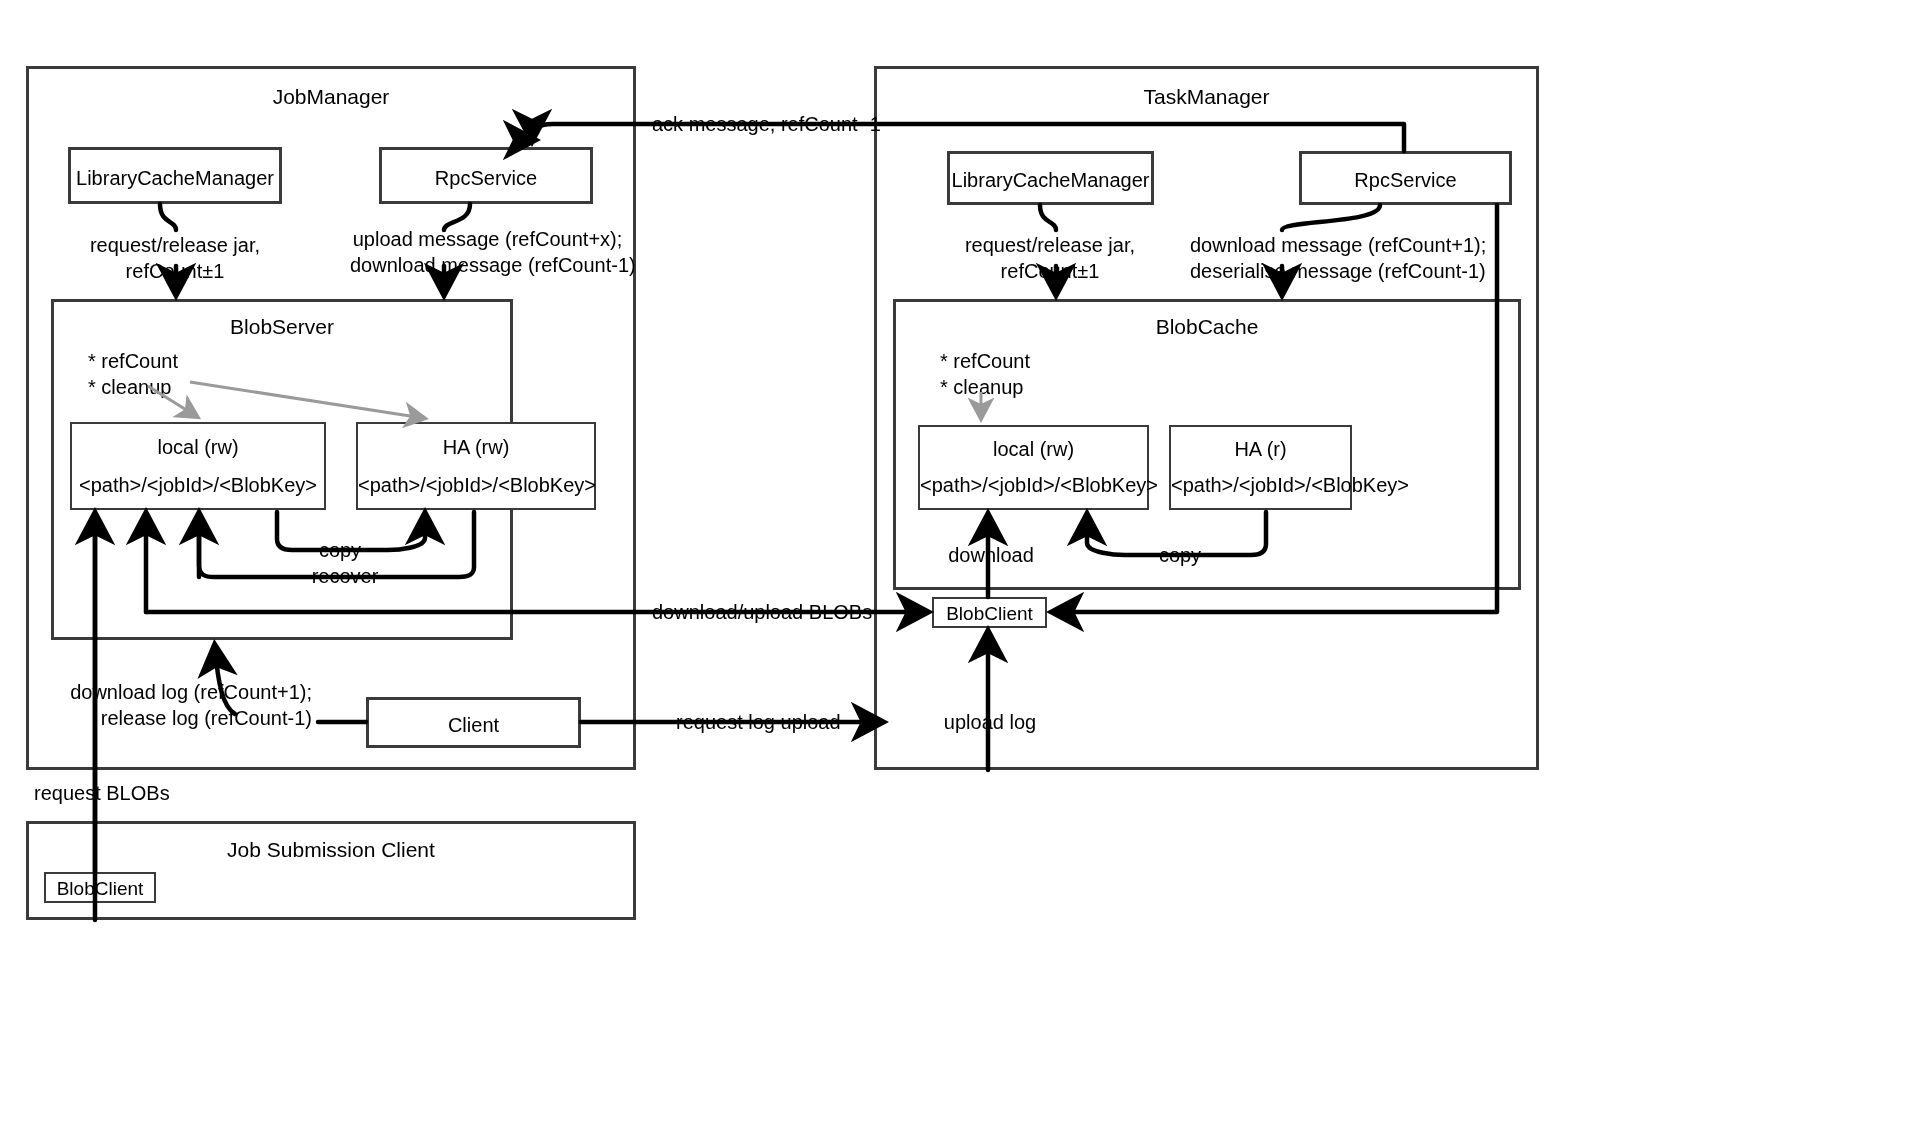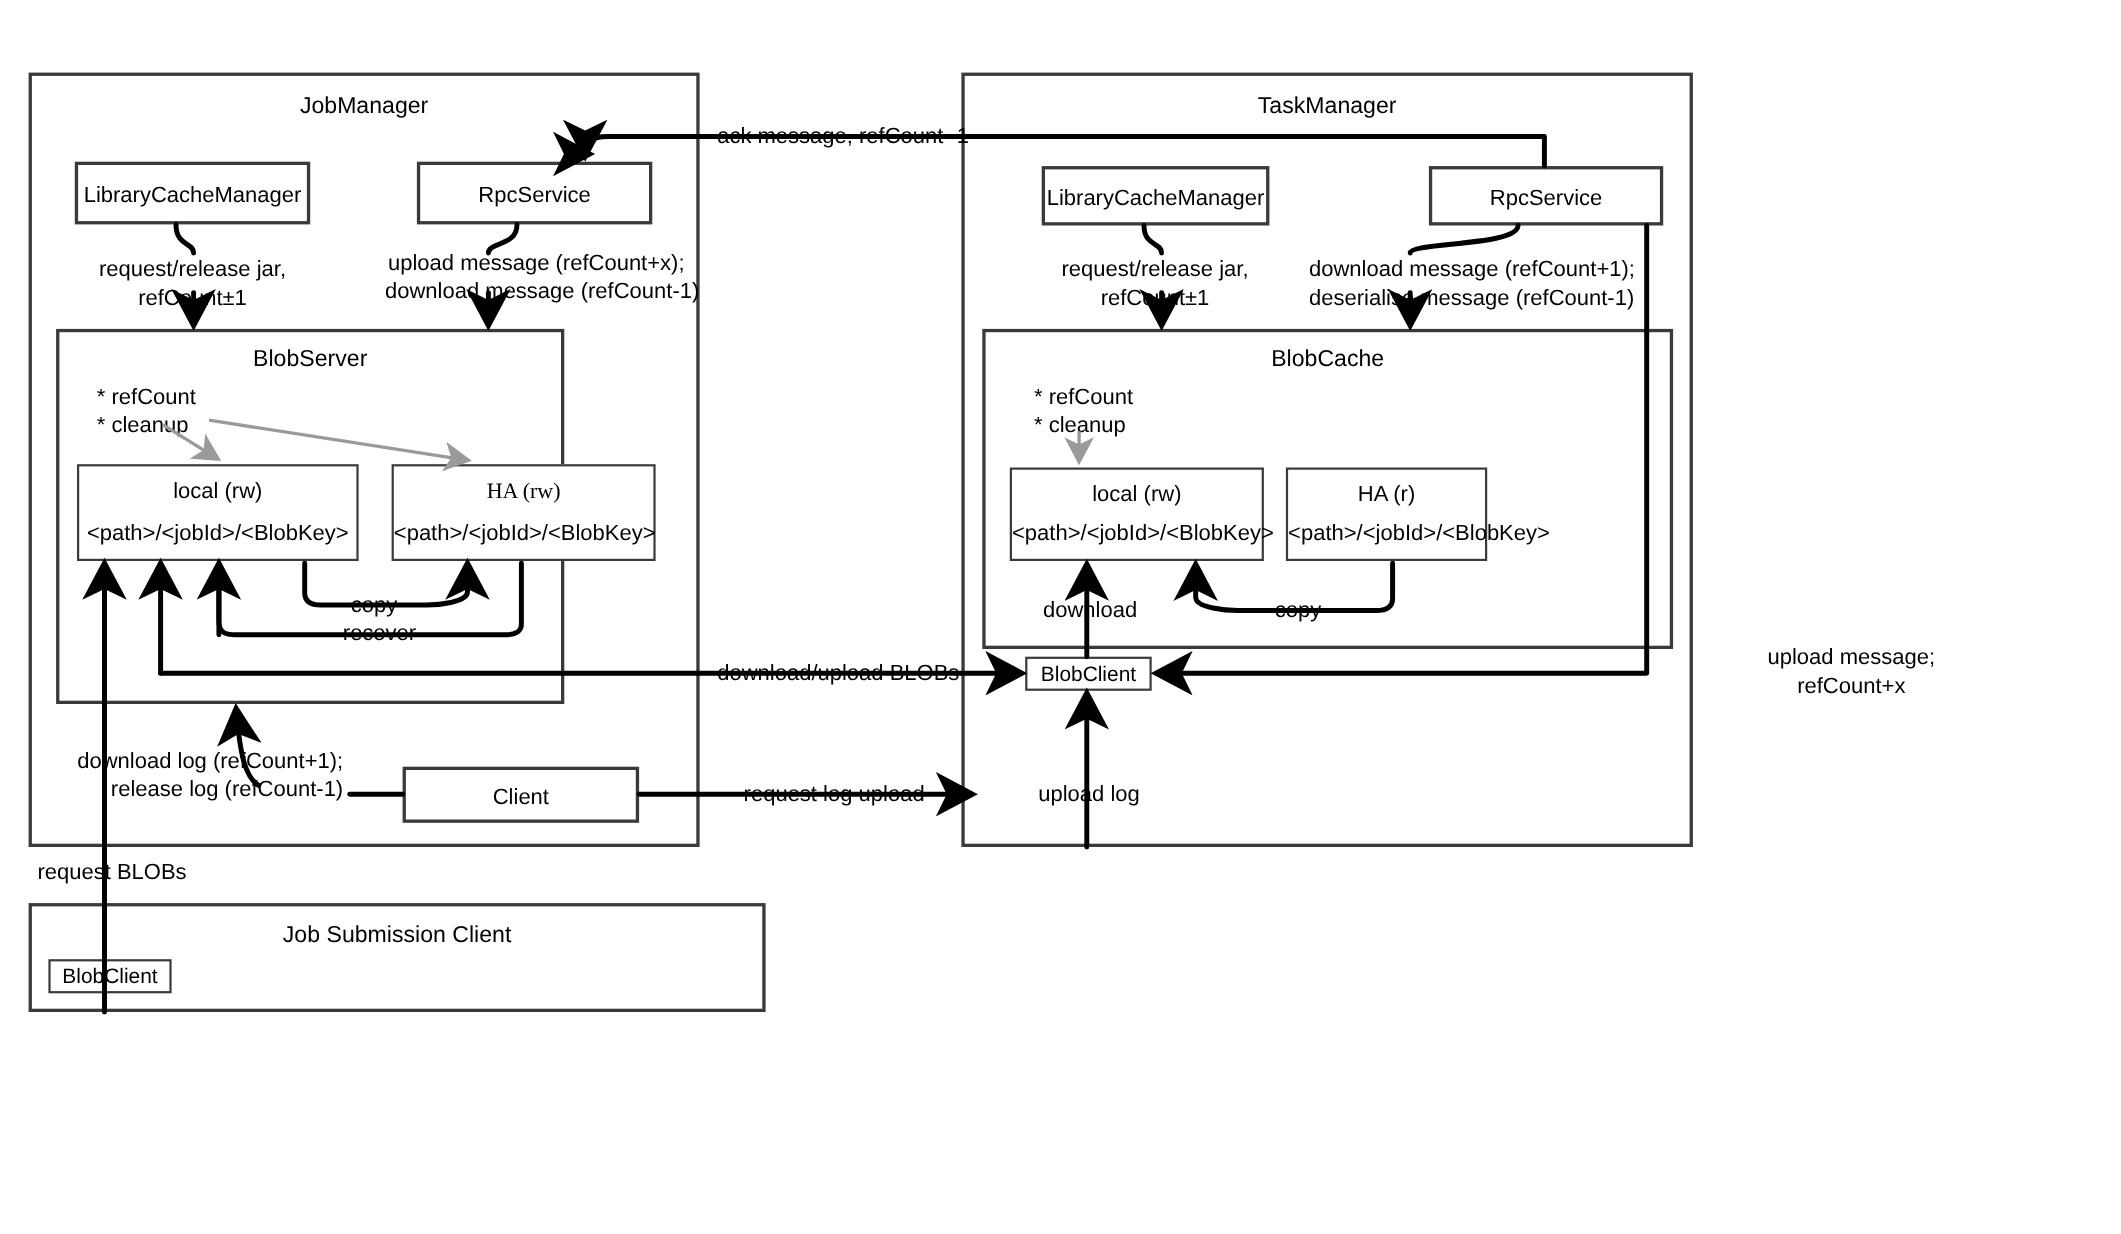--- a/index.html
+++ b/index.html
@@ -43,21 +43,21 @@
   </div>
   <div class="lbl" style="left:88px;top:314px;width:200px;">* refCount
 * cleanup</div>
 
   <div class="box thin" style="left:70px;top:388px;width:256px;height:88px;">
     <div class="inner-label" style="top:12px;">local (rw)</div>
     <div class="inner-label" style="top:50px;">&lt;path&gt;/&lt;jobId&gt;/&lt;BlobKey&gt;</div>
   </div>
 
   <div class="box thin" style="left:356px;top:388px;width:240px;height:88px;">
-    <div class="inner-label" style="top:12px;font-family:Liberation Serif, serif;">HA (rw)</div>
+    <div class="inner-label" style="top:12px;">HA (rw)</div>
     <div class="inner-label" style="top:50px;">&lt;path&gt;/&lt;jobId&gt;/&lt;BlobKey&gt;</div>
   </div>
 
   <div class="lbl c" style="left:300px;top:503px;width:80px;background:#fff;">copy</div>
   <div class="lbl c" style="left:290px;top:529px;width:110px;background:#fff;">recover</div>
 
   <div class="lbl r" style="left:70px;top:645px;width:242px;">download log (refCount+1);
 release log (refCount-1)</div>
 
   <div class="box" style="left:366px;top:663px;width:215px;height:51px;">
@@ -99,24 +99,22 @@
 
   <div class="lbl c" style="left:930px;top:508px;width:122px;">download</div>
   <div class="lbl c" style="left:1140px;top:508px;width:80px;background:#fff;">copy</div>
 
   <div class="box thin" style="left:932px;top:563px;width:115px;height:31px;">
     <div class="inner-label" style="top:4px;font-size:19px;">BlobClient</div>
   </div>
 
   <div class="lbl c" style="left:925px;top:675px;width:130px;">upload log</div>
 
-  <div class="lbl c" style="left:1572px;top:551px;width:222px;">upload message;
-refCount+x</div>
 
-  <div class="box" style="left:26px;top:787px;width:670px;height:99px;">
+  <div class="box" style="left:26px;top:787px;width:610px;height:99px;">
     <div class="box-title" style="top:14px;">Job Submission Client</div>
   </div>
 
   <div class="box thin" style="left:44px;top:838px;width:112px;height:31px;">
     <div class="inner-label" style="top:4px;font-size:19px;">BlobClient</div>
   </div>
 
   <div class="lbl" style="left:34px;top:746px;width:200px;">request BLOBs</div>
 
   <div class="lbl" style="left:652px;top:77px;width:260px;">ack message, refCount- 1</div>

